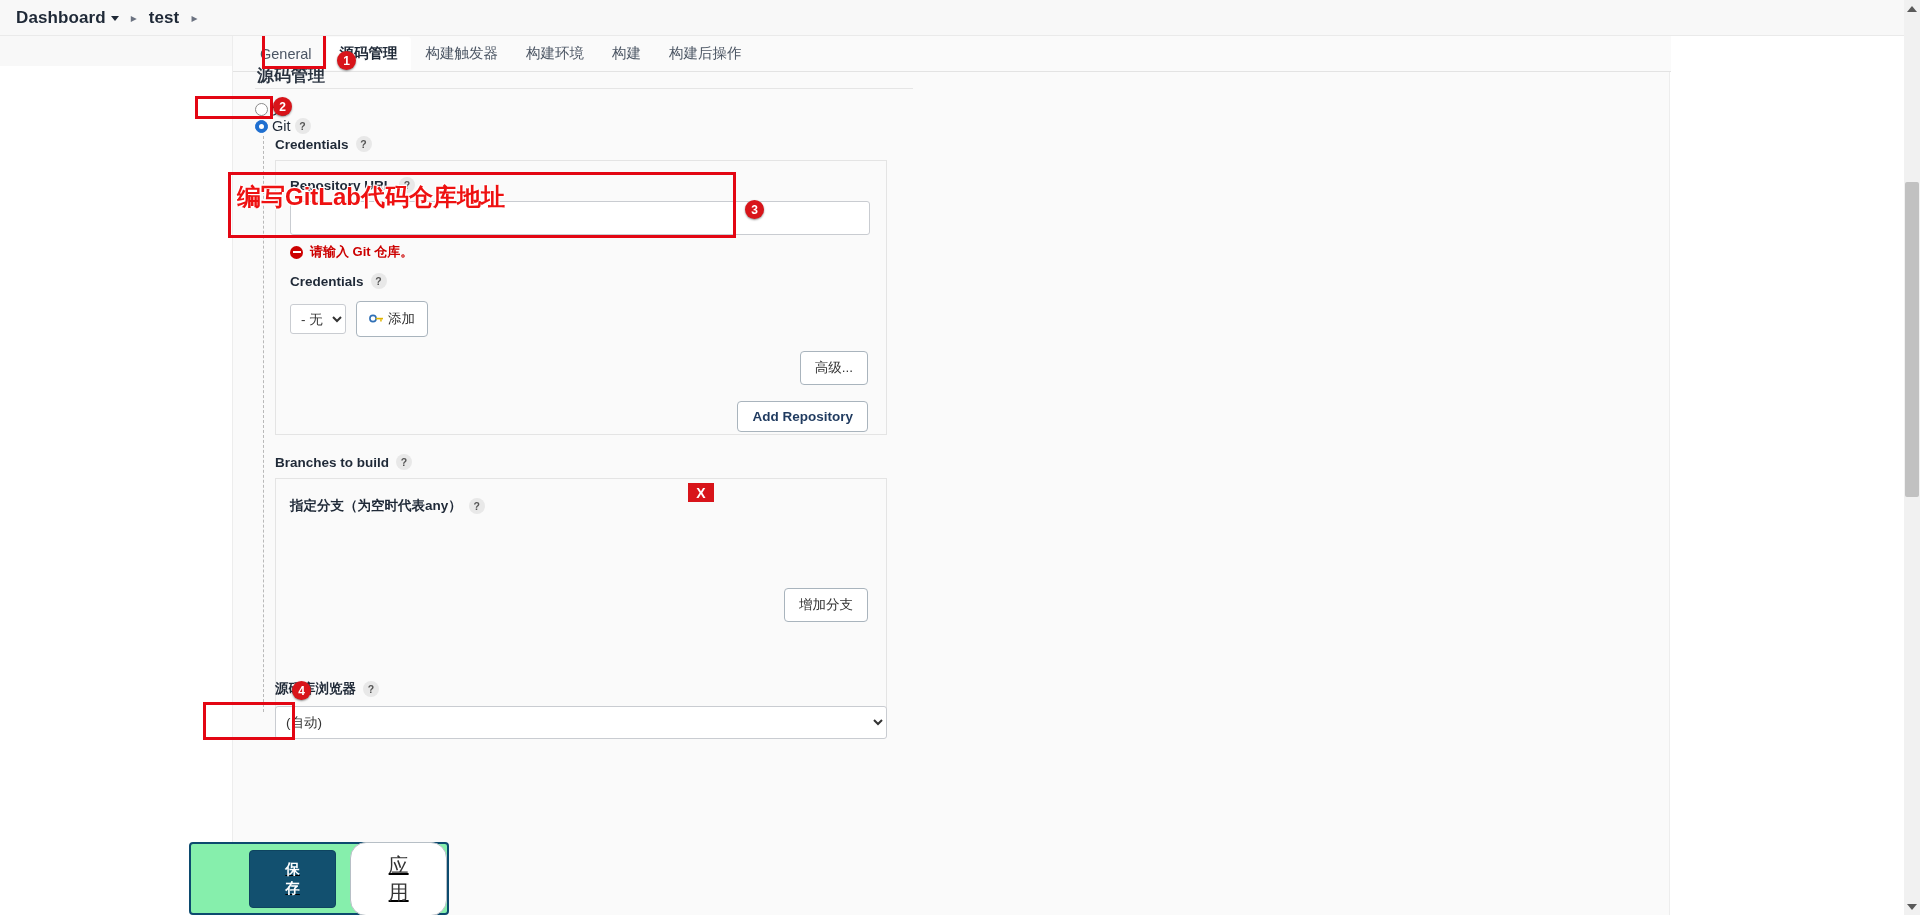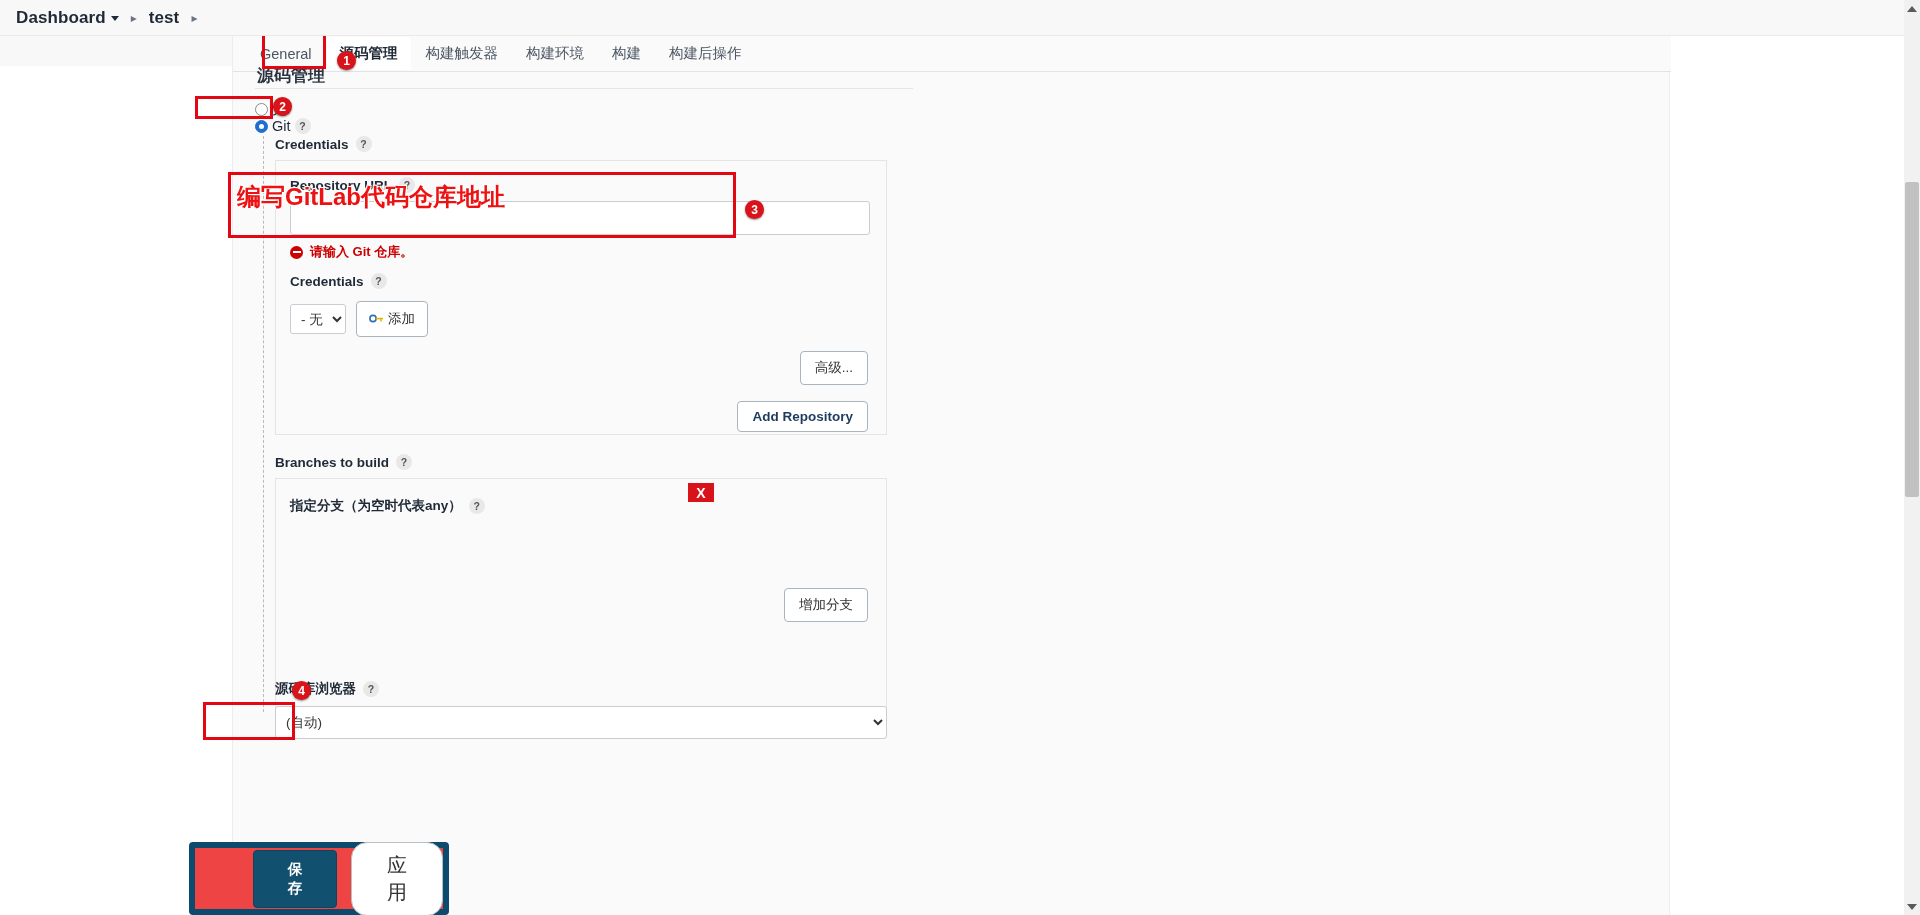--- a/index.html
+++ b/index.html
@@ -180,25 +180,26 @@
   }
   .err-icon::after {
     content:""; position:absolute; left:2.5px; top:5.5px;
     width:8px; height:2px; background:#fff;
   }
 
   
   #save-bar {
     position:absolute; left:-44px; top:806px;
     width:260px; height:73px;
-    background:#ef4444; border:6px solid #0c4a6e;
+    background:#86efac; border:2px solid #0c4a6e;
     border-radius:4px;
     display:flex; align-items:center; gap:14px;
     padding-left:58px;
     z-index:9;
+    text-decoration:underline;
   }
   #btn-save {
     background:#12506f; color:#fff; border:1px solid #0e4460;
     border-radius:4px; font-size:14.5px; font-weight:bold;
     padding:9px 30px; cursor:pointer;
     font-family:"Liberation Sans", sans-serif;
   }
   #btn-apply {
     background:#fff; color:#333; border:1px solid #b7bfc6;
     border-radius:16px; font-size:20px;

